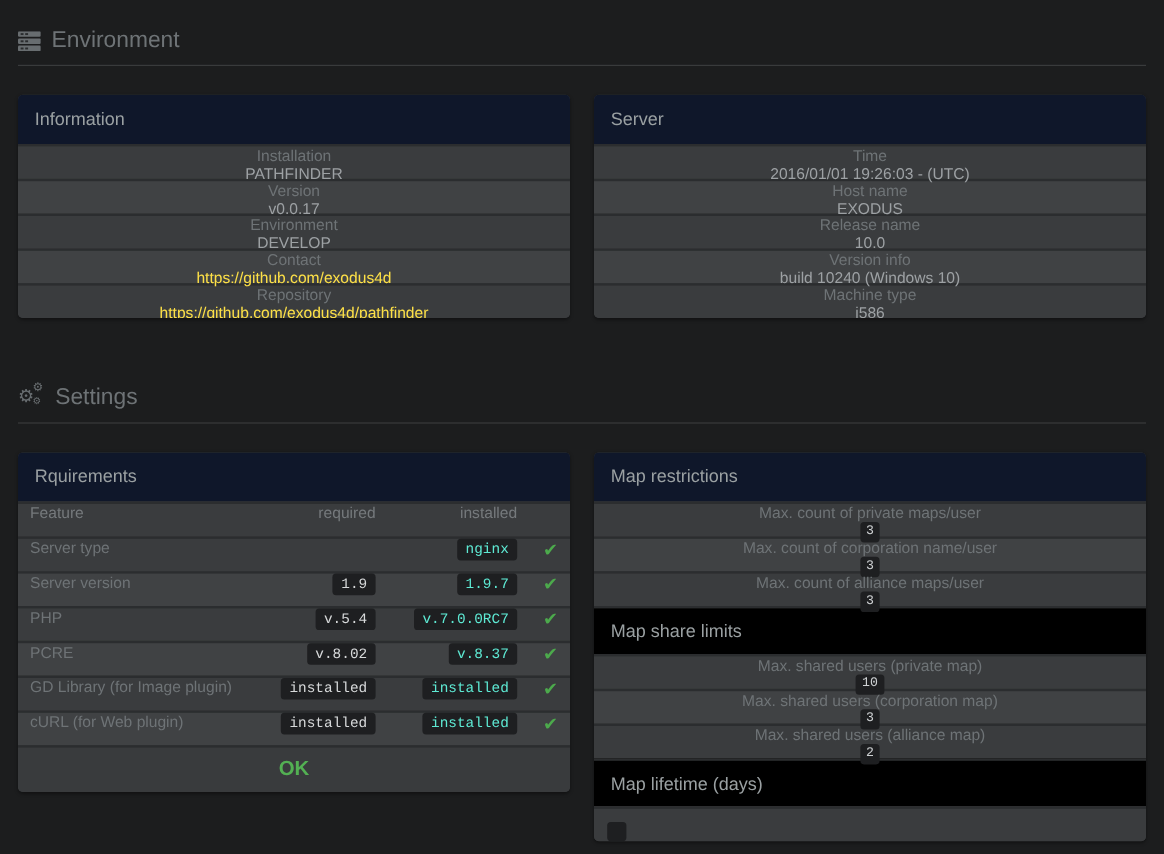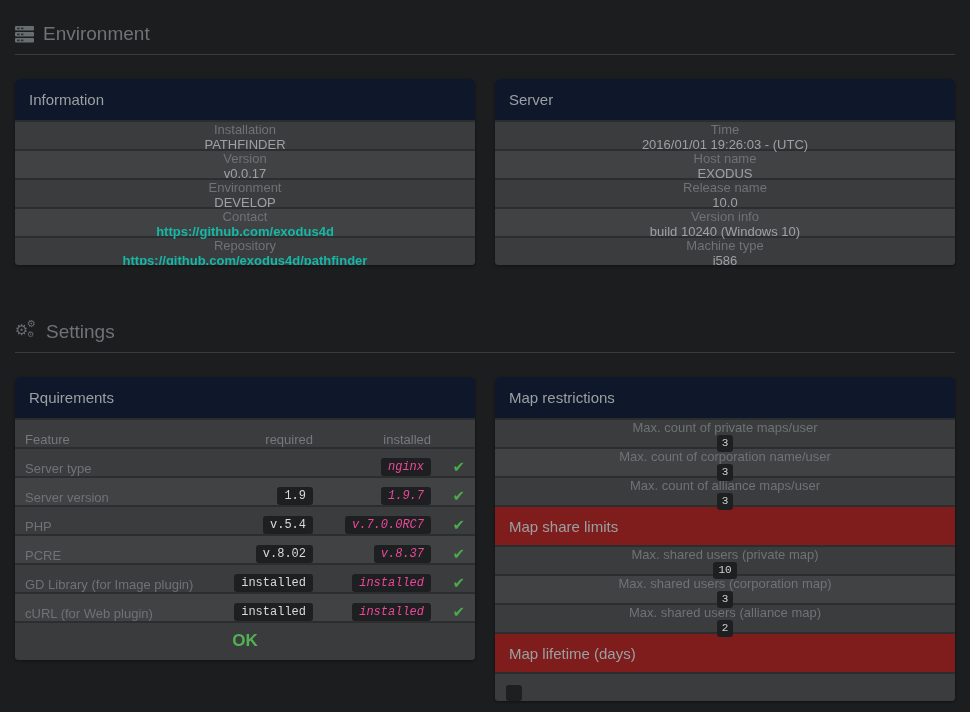--- a/index.html
+++ b/index.html
@@ -33,59 +33,59 @@
   .panel {
     flex:1; border-radius:4px; overflow:hidden;
     box-shadow:0 1px 3px rgba(0,0,0,.4);
     background:#3b3d3f;
   }
   .panel-title {
     background:#0f172a; color:#9aa0a2;
     font-size:15px; padding:12px 14px; height:41px;
   }
   .panel-subtitle {
-    background:#7f1d1d; color:#9aa0a2;
+    background:#000000; color:#9aa0a2;
     font-size:15px; padding:11px 14px; height:40px;
     border-top:2px solid #2b2d2f;
   }
   .kv-row {
     display:flex; justify-content:space-between; align-items:center;
     height:29px; padding:0 11px;
     border-top:2px solid #2b2d2f;
     font-size:13px;
     flex-direction:column;
   }
   .rows > .kv-row:nth-child(odd)  { background:#3a3c3e; }
   .rows > .kv-row:nth-child(even) { background:#404244; }
   .kv-label { color:#6e7376; }
   .kv-value { color:#9da1a4; }
-  a.kv-link { color:#14b8a6; text-decoration:none;font-weight:bold; }
+  a.kv-link { color:#fde047; text-decoration:none; }
 
   
   .req-row {
-    display:flex; align-items:flex-end;
+    display:flex; align-items:flex-start;
     height:29px; padding:0 10px;
     border-top:2px solid #2b2d2f;
     font-size:13px;
   }
   .req-rows > .req-row:nth-child(odd)  { background:#3a3c3e; }
   .req-rows > .req-row:nth-child(even) { background:#404244; }
   .req-header-row { background:#3a3c3e; color:#75797c; border-top:2px solid #2b2d2f; }
   .c-feature { flex:1; color:#6e7376; }
   .req-header-row .c-feature { color:#75797c; }
   .c-req  { width:118px; text-align:right; }
   .c-inst { width:118px; text-align:right; }
   .c-check{ width:34px; text-align:right; }
   .badge {
     display:inline-block; background:#1e1f21; border-radius:3px;
     padding:2px 7px; font-family:"Liberation Mono","DejaVu Sans Mono",monospace;
     font-size:12px; line-height:14px;
   }
   .badge.req-col  { color:#d7d9da; }
-  .badge.inst-col { color:#ec4899;font-style:italic; }
+  .badge.inst-col { color:#5eead4; }
   .check-icon { color:#4caa4c; font-size:15px; font-weight:bold; font-family:"DejaVu Sans",sans-serif; }
   .panel-footer {
     background:#393b3d; border-top:2px solid #2b2d2f;
     text-align:center; padding:8px; height:39px;
     color:#53b053; font-size:17px; font-weight:bold;
   }
 
   
   .num-badge {
     background:#1e1f21; border-radius:3px; color:#ced1d3;

